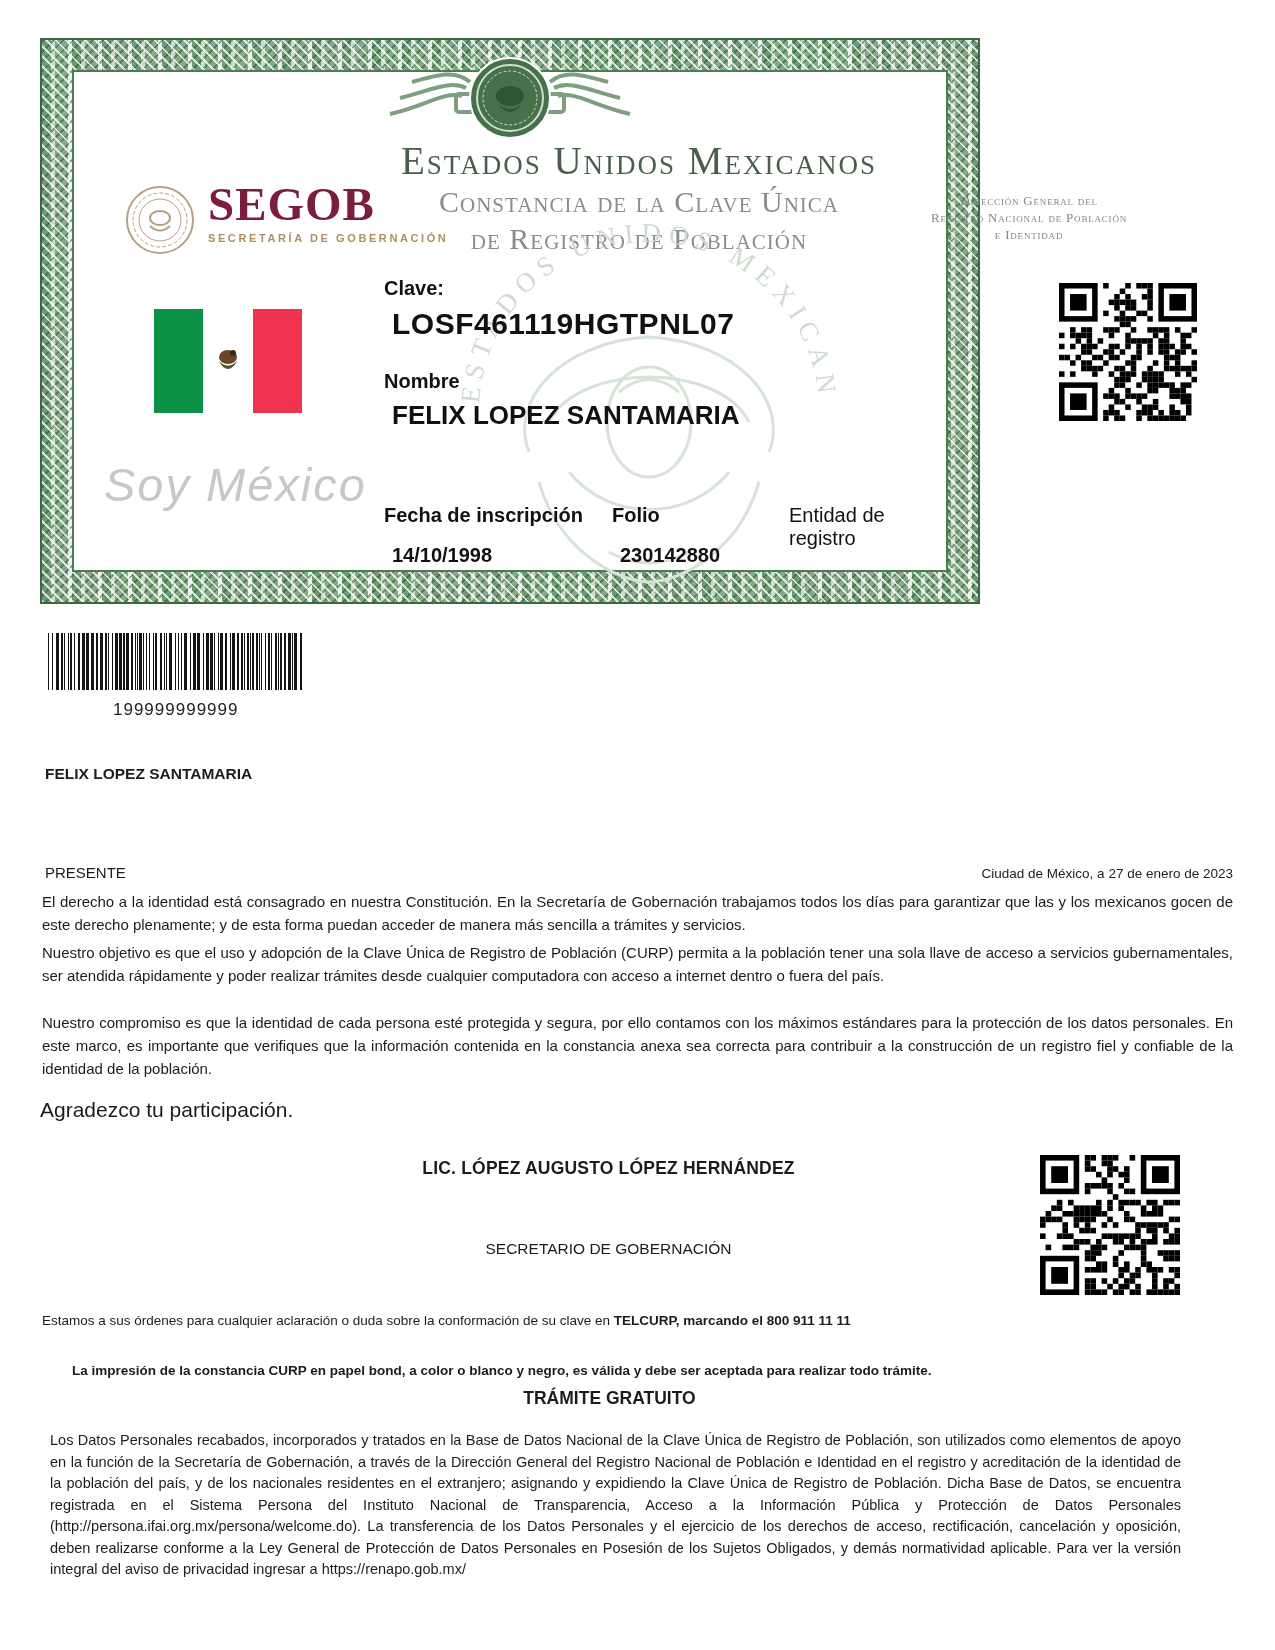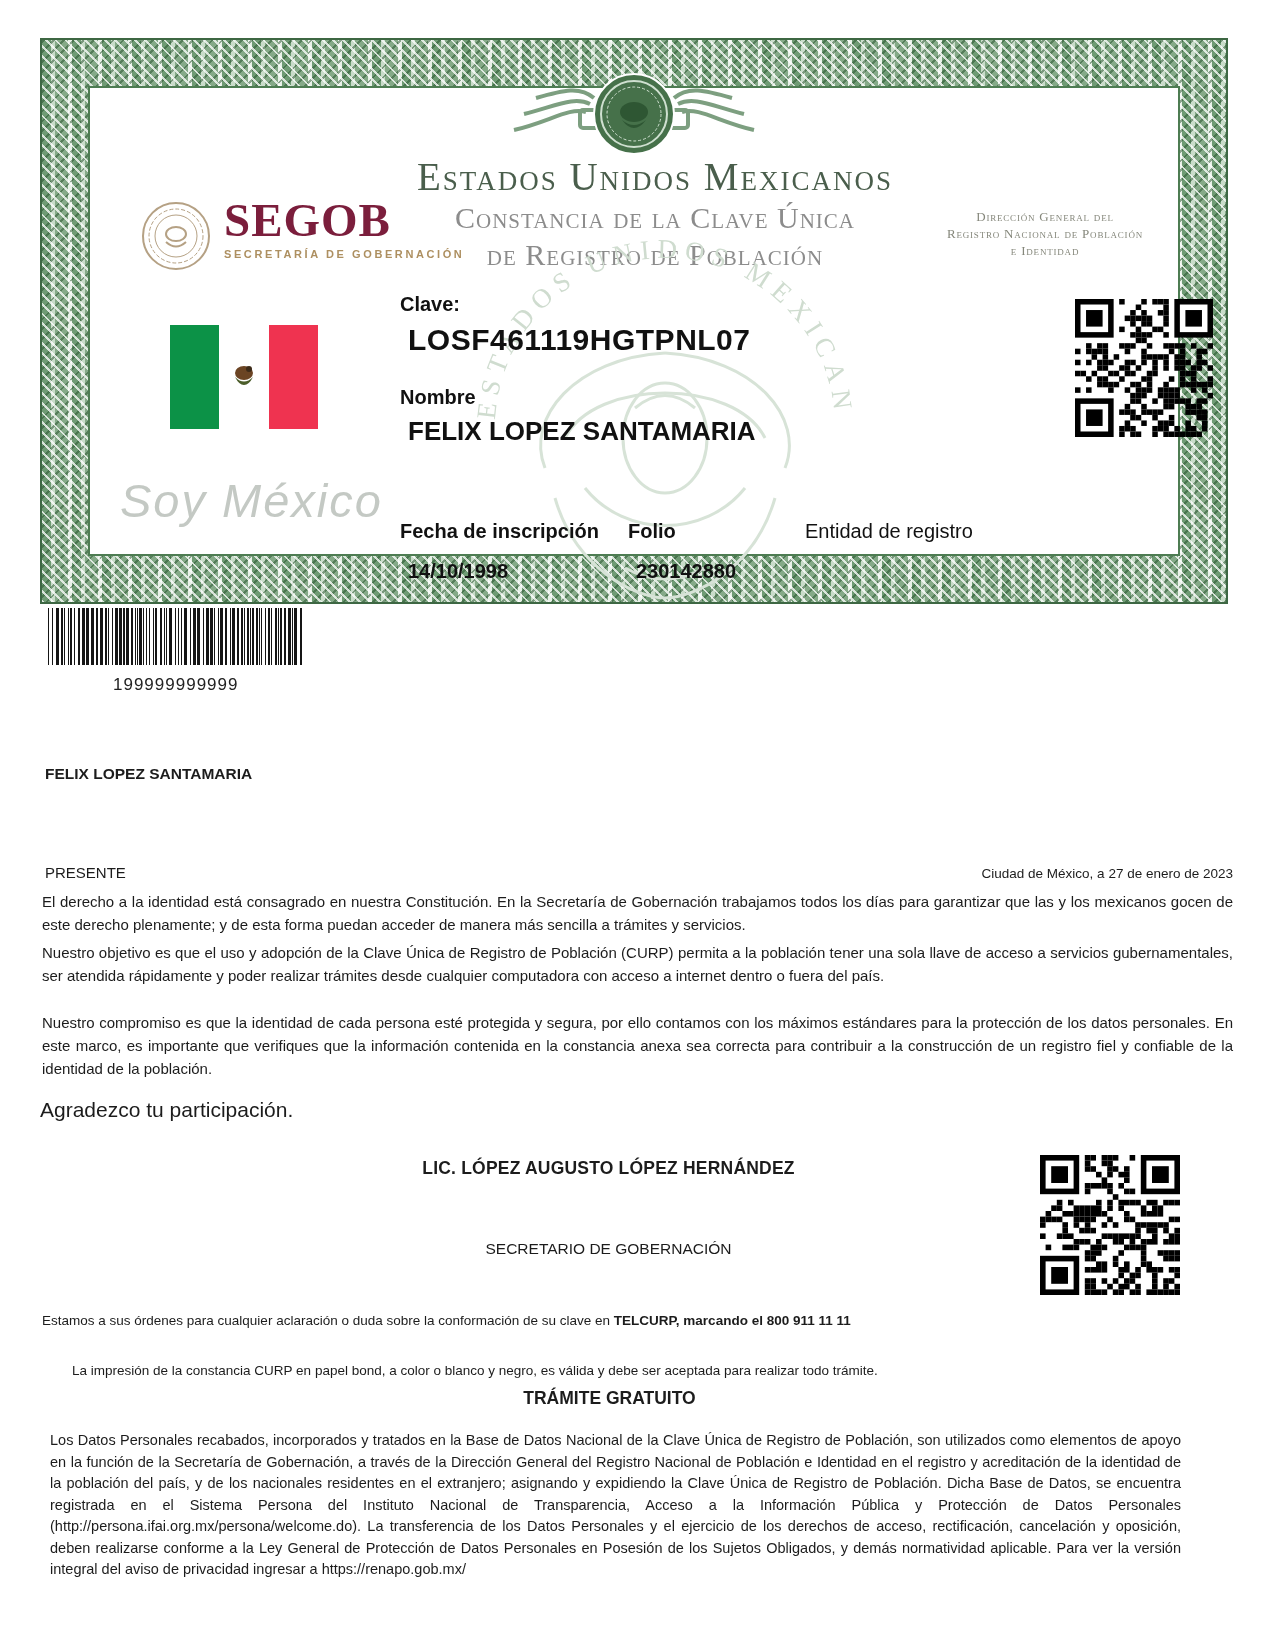--- a/index.html
+++ b/index.html
@@ -3,22 +3,22 @@
 <meta charset="utf-8">
 <style>
   * { margin:0; padding:0; box-sizing:border-box; }
   html,body { background:#ffffff; }
   body {
     width:1275px; height:1650px; position:relative;
     font-family:"Liberation Sans", sans-serif; color:#1c1c1c;
   }
   
   .cert {
-    position:absolute; left:40px; top:38px; width:1188px; height:566px;
-    padding:46px; border:2px solid #3d6743;
+    position:absolute; left:40px; top:38px; width:940px; height:566px;
+    padding:30px; border:2px solid #3d6743;
     background-color:#8fb292;
     background-image:
       repeating-linear-gradient(45deg, rgba(255,255,255,.75) 0 2px, rgba(255,255,255,0) 2px 7px),
       repeating-linear-gradient(-45deg, rgba(26,70,32,.45) 0 2px, rgba(255,255,255,0) 2px 7px),
       repeating-linear-gradient(90deg, #6f9b74 0 9px, #c9dcca 9px 13px, #85aa88 13px 26px, #e8f1e8 26px 30px),
       repeating-linear-gradient(0deg, #6f9b74 0 9px, #c9dcca 9px 13px, #85aa88 13px 26px, #e8f1e8 26px 30px);
     background-blend-mode:normal;
   }
   .cert-inner {
     position:relative; width:100%; height:100%;
@@ -64,36 +64,36 @@
   .clave-value  { left:310px; top:235px; font-size:30px; letter-spacing:.5px; }
   .nombre-label { left:310px; top:298px; }
   .nombre-value { left:310px; top:328px; font-size:26px; }
   .fecha-label  { left:310px; top:432px; }
   .fecha-value  { left:310px; top:472px; font-size:20px; }
   .folio-label  { left:538px; top:432px; }
   .folio-value  { left:538px; top:472px; font-size:20px; }
   .entidad-label{ position:absolute; left:715px; top:432px; font-size:20px; color:#111; }
   .qr-top { position:absolute; left:985px; top:211px; width:138px; height:138px; }
   
-  .barcode-wrap { position:absolute; left:48px; top:608px; }
+  .barcode-wrap { position:absolute; left:48px; top:633px; }
   .barcode-num  { margin-top:6px; margin-left:65px; font-size:17px; color:#222; letter-spacing:1px; }
   
   .letter { position:absolute; left:0; top:0; width:1275px; height:1650px; font-size:15px; }
   .l-recipient { position:absolute; left:45px; top:765px; font-weight:bold; font-size:15.5px; }
   .l-presente  { position:absolute; left:45px; top:864px; font-size:15px; }
   .l-date      { position:absolute; right:42px; top:866px; font-size:13.5px; }
   .l-par { position:absolute; left:42px; width:1191px; text-align:justify; line-height:23px; font-size:15px; }
   .l-p1 { top:890px; } .l-p2 { top:941px; } .l-p3 { top:1011px; }
   .l-thanks { position:absolute; left:40px; top:1098px; font-size:21px; }
   .l-sigline  { position:absolute; left:42px; top:1158px; width:1133px; text-align:center;
                 font-weight:bold; font-size:17.5px; letter-spacing:.2px; }
   .l-sigtitle { position:absolute; left:42px; top:1240px; width:1133px; text-align:center; font-size:15.5px; }
   .qr-bottom { position:absolute; left:1040px; top:1155px; width:140px; height:140px; }
   .l-contact { position:absolute; left:42px; top:1313px; font-size:13.5px; }
-  .l-print   { position:absolute; left:42px; top:1363px; font-size:13.5px; font-weight:normal;padding-left:30px; }
+  .l-print   { position:absolute; left:42px; top:1363px; font-size:13.5px; font-weight:bold;padding-left:30px; }
   .l-free    { position:absolute; left:42px; top:1388px; width:1135px; text-align:center;
                font-weight:bold; font-size:17.5px; }
   .l-privacy { position:absolute; left:50px; top:1430px; width:1131px; text-align:justify;
                font-size:14.5px; line-height:21.5px; }
 </style>
 </head>
 <body>
 
 <div class="cert">
   <div class="cert-inner">

